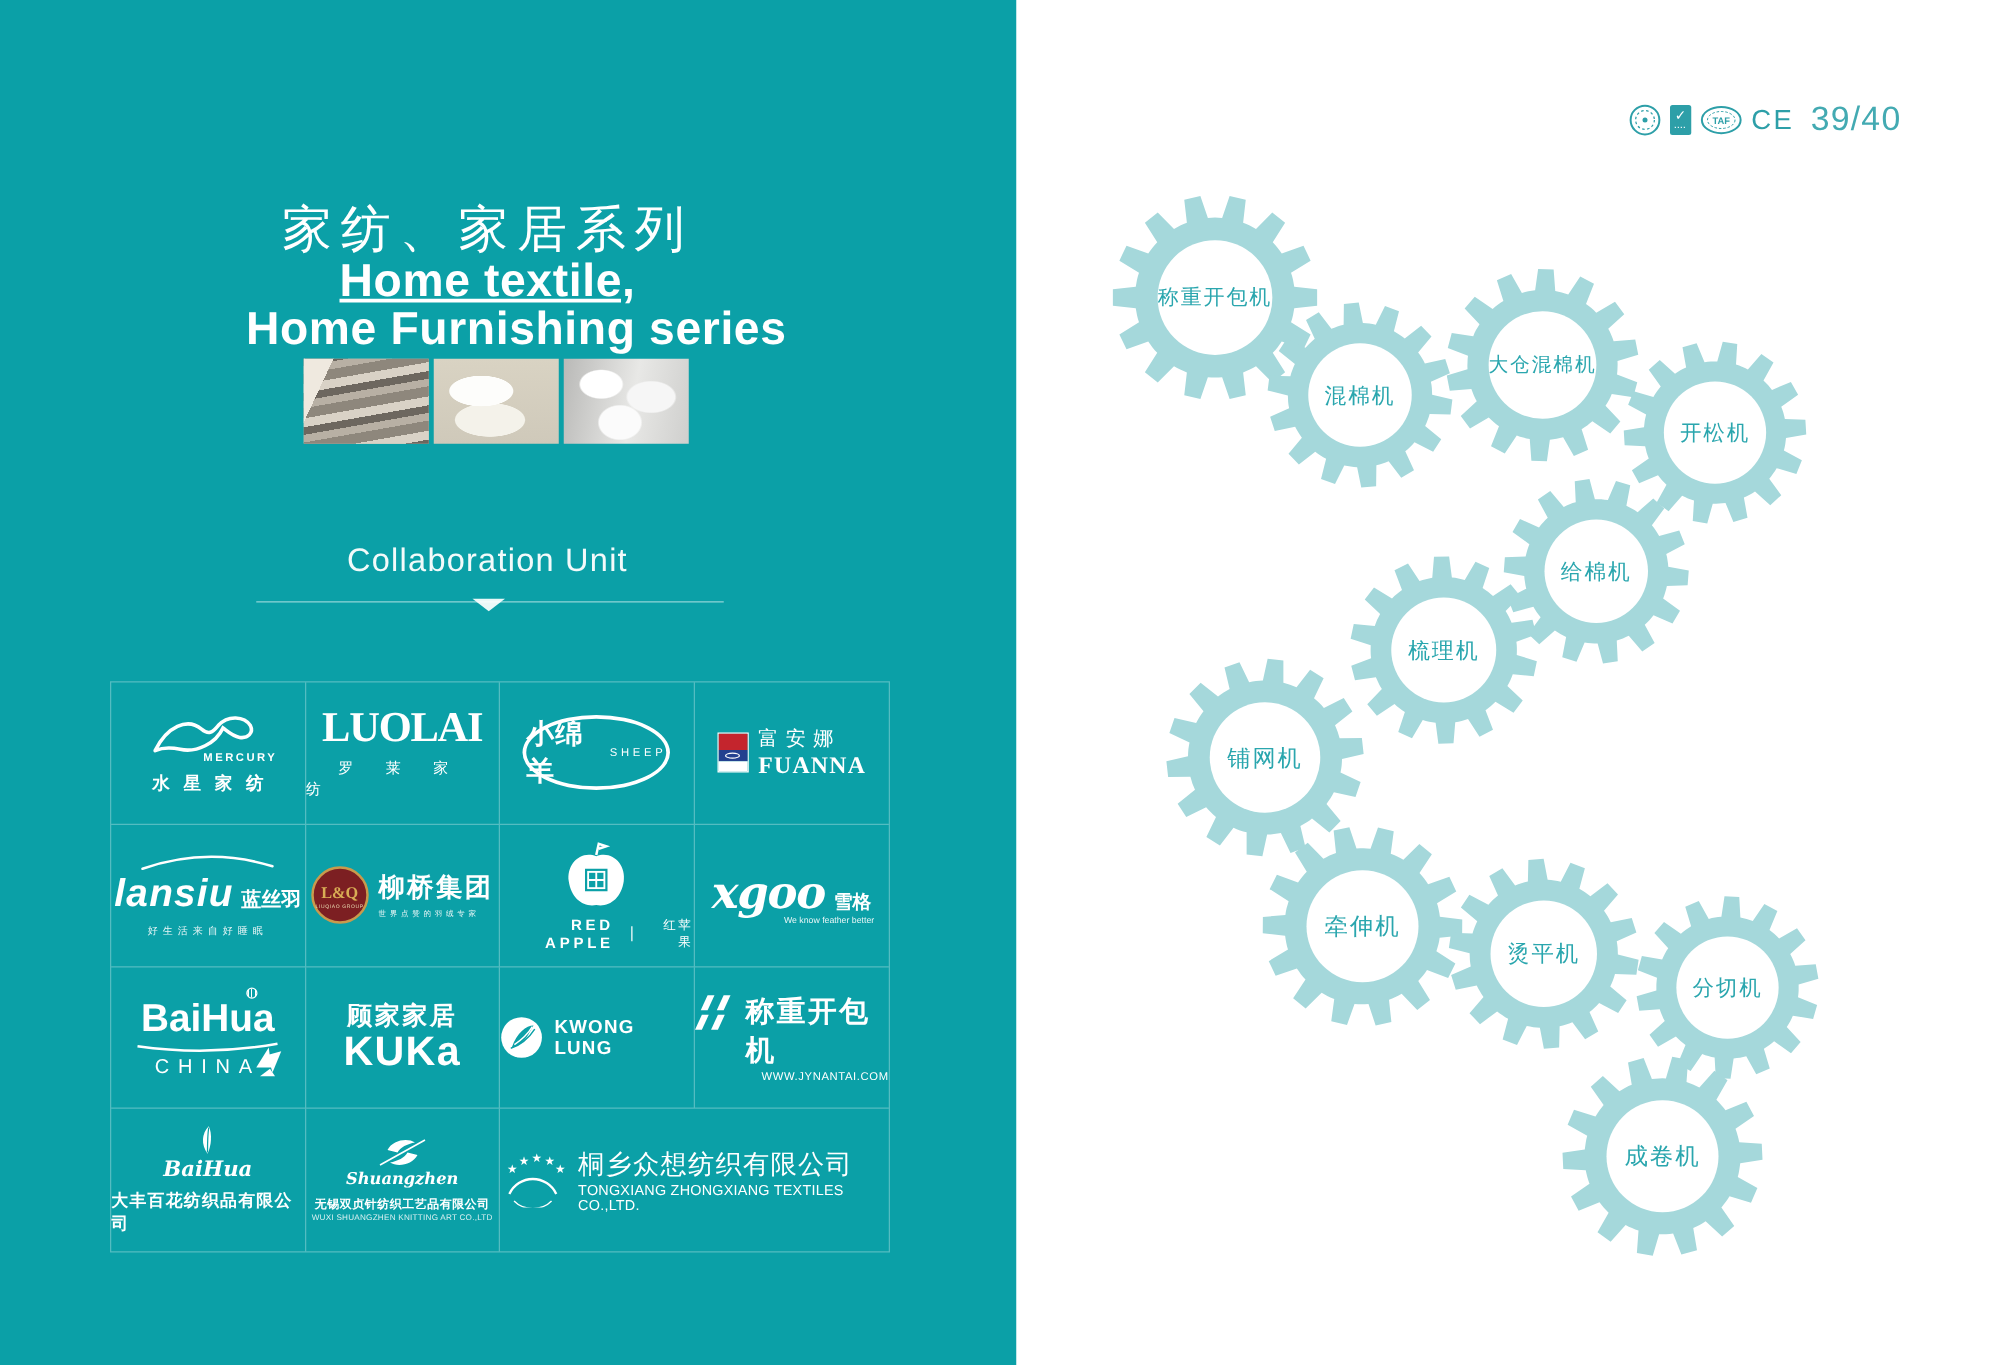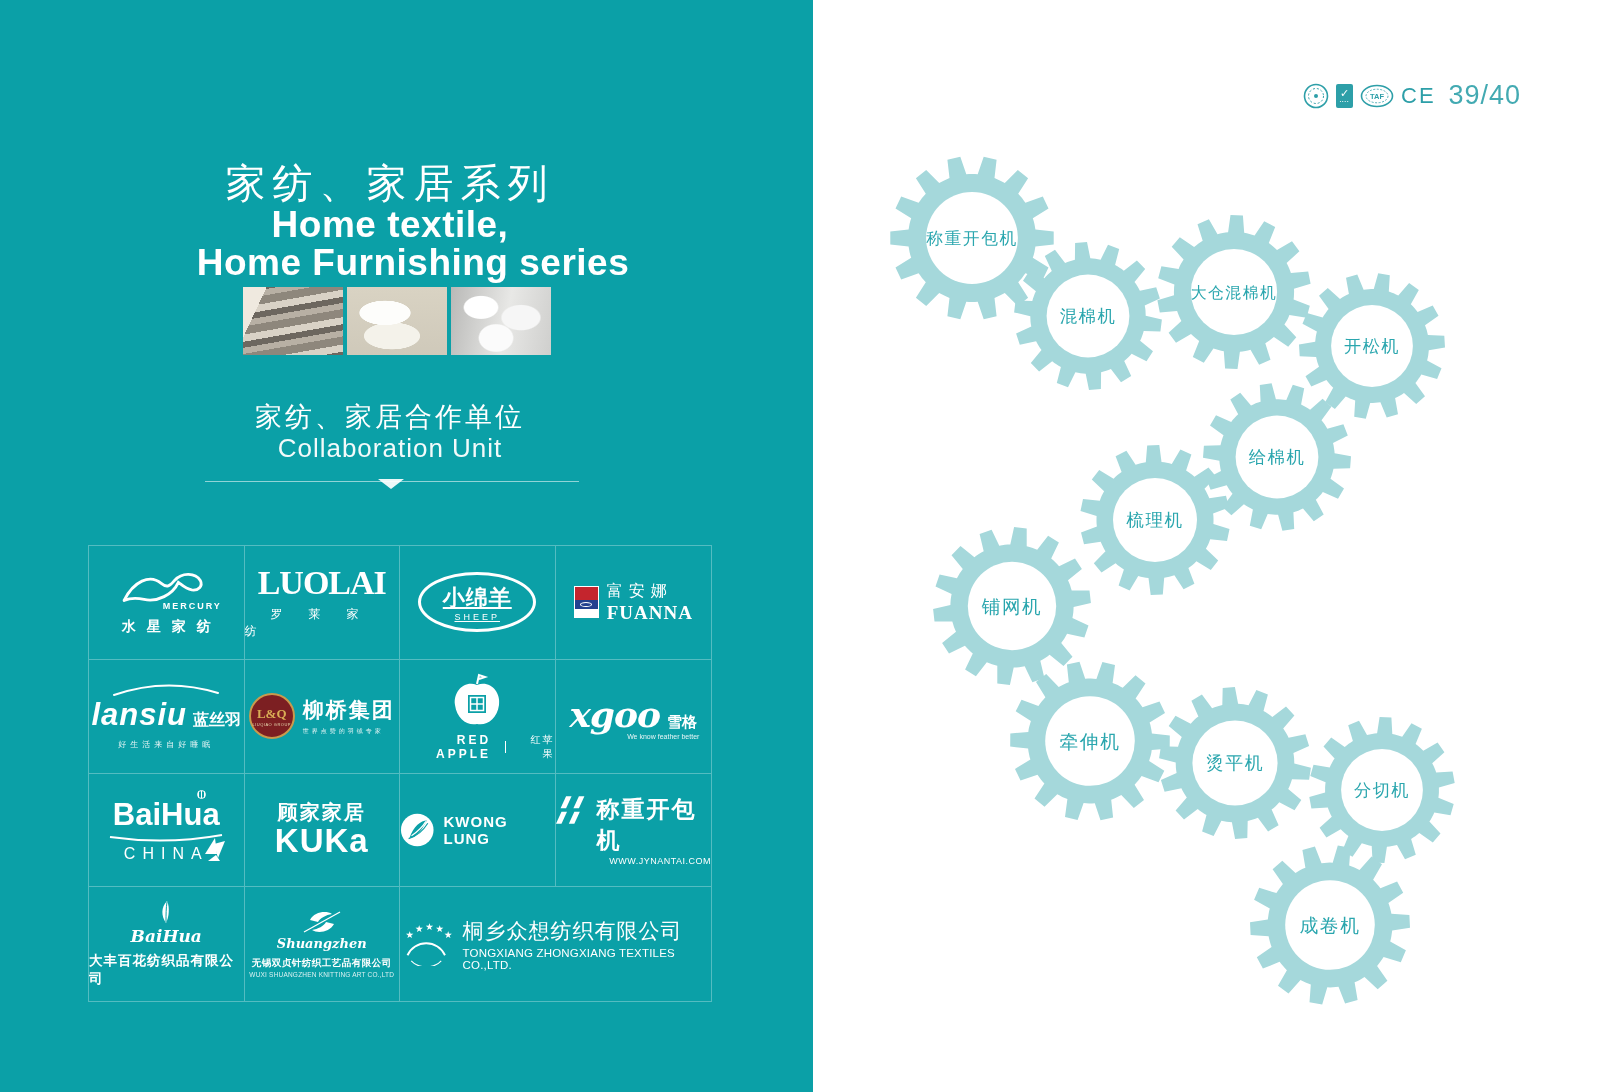--- a/index.html
+++ b/index.html
@@ -4,21 +4,21 @@
 <style>
   * { margin:0; padding:0; box-sizing:border-box; }
   html,body { width:1600px; height:1092px; overflow:hidden; background:#fff;
               font-family:"Liberation Sans", sans-serif; }
   .page { position:relative; width:1600px; height:1092px; background:#ffffff; }
 
   
   .left-panel { position:absolute; left:0; top:0; width:813px; height:1092px; background:#0ba0a7; color:#fff; }
   .center-text { position:absolute; left:0; width:780px; text-align:center; }
   .title-zh  { top:156px; font-size:40px; letter-spacing:7px; font-weight:500; }
-  .title-en1 { top:204px; font-size:37px; font-weight:bold; letter-spacing:0.5px; }
+  .title-en1 { top:204px; font-size:37px; font-weight:bold; letter-spacing:0.5px;text-decoration:underline; }
   .title-en2 { top:242px; font-size:37px; font-weight:bold; letter-spacing:0.5px;padding-left:46px; }
   .collab-zh { top:399px; font-size:27px; letter-spacing:3px; }
   .collab-en { top:433px; font-size:26px; letter-spacing:1px; opacity:.95; }
 
   .photos { position:absolute; left:243px; top:287px; display:flex; gap:4px; }
   .photo  { width:100px; height:68px; }
   .photo-bed { background:
       linear-gradient(115deg, #efe9df 0 18%, transparent 18%),
       repeating-linear-gradient(170deg, #6d675f 0 6px, #b8b0a4 6px 12px, #8e877c 12px 20px, #d9d2c6 20px 27px);
       background-color:#cfc6b8; }
@@ -51,21 +51,21 @@
   .cell.span2 { grid-column: span 2; border-right:none; }
 
   .serif  { font-family:"Liberation Serif", serif; }
   .script { font-family:"DejaVu Serif", serif; font-style:italic; font-weight:bold; }
 
   .mercury-en { font-size:9px; letter-spacing:2px; font-weight:bold; margin-top:-8px; margin-left:52px; }
   .zh-spaced  { font-size:14px; letter-spacing:11px; margin-top:7px; text-indent:11px;font-weight:bold; }
   .luolai-en  { font-size:34px; letter-spacing:-1px; font-weight:bold; }
   .luolai-zh  { font-size:12px; letter-spacing:26px; text-indent:26px; margin-top:4px; }
   .sheep-oval { width:118px; height:60px; border:3px solid #fff; border-radius:50%;
-                display:flex; flex-direction:column; align-items:center; justify-content:center;text-decoration:underline; }
+                display:flex; align-items:center; justify-content:center; }
   .sheep-zh   { font-size:22px; font-weight:bold; letter-spacing:1px; }
   .sheep-en   { font-size:9px; letter-spacing:3px; margin-top:-1px; }
   .fuanna-row { display:flex; align-items:center; gap:8px; }
   .fuanna-shield { width:25px; height:32px; border:1px solid #fff; display:flex; flex-direction:column; }
   .fu-red  { height:13px; background:#c4252d; }
   .fu-blue { height:9px; background:#23418f; display:flex; align-items:center; justify-content:center; }
   .fu-blue span { width:12px; height:5px; border:1px solid #fff; border-radius:50%; display:block; }
   .fu-white{ flex:1; background:#fff; }
   .fuanna-zh { font-size:16px; letter-spacing:6px; }
   .fuanna-en { font-size:19px; font-weight:bold; letter-spacing:1px; }
@@ -131,21 +131,20 @@
     <div class="center-text title-zh">家纺、家居系列</div>
     <div class="center-text title-en1">Home textile,</div>
     <div class="center-text title-en2">Home Furnishing series</div>
 
     <div class="photos">
       <div class="photo photo-bed"></div>
       <div class="photo photo-pillows"></div>
       <div class="photo photo-feather"></div>
     </div>
 
-    <div class="center-text collab-zh">家纺、家居合作单位</div>
     <div class="center-text collab-en">Collaboration Unit</div>
     <div class="divider-line"></div>
     <div class="divider-tri"></div>
 
     <div class="logo-grid">
 
       <div class="cell">
         <svg width="96" height="40" viewBox="0 0 100 42">
           <path d="M6,33 C16,13 33,5 45,15 C51,20 54,18 59,12 C67,3 81,4 86,12 C89,18 84,23 77,22 C71,21 67,17 63,14 C57,27 41,35 27,32 C18,30 11,31 6,33" fill="none" stroke="#fff" stroke-width="3" stroke-linecap="round"></path>
         </svg>

